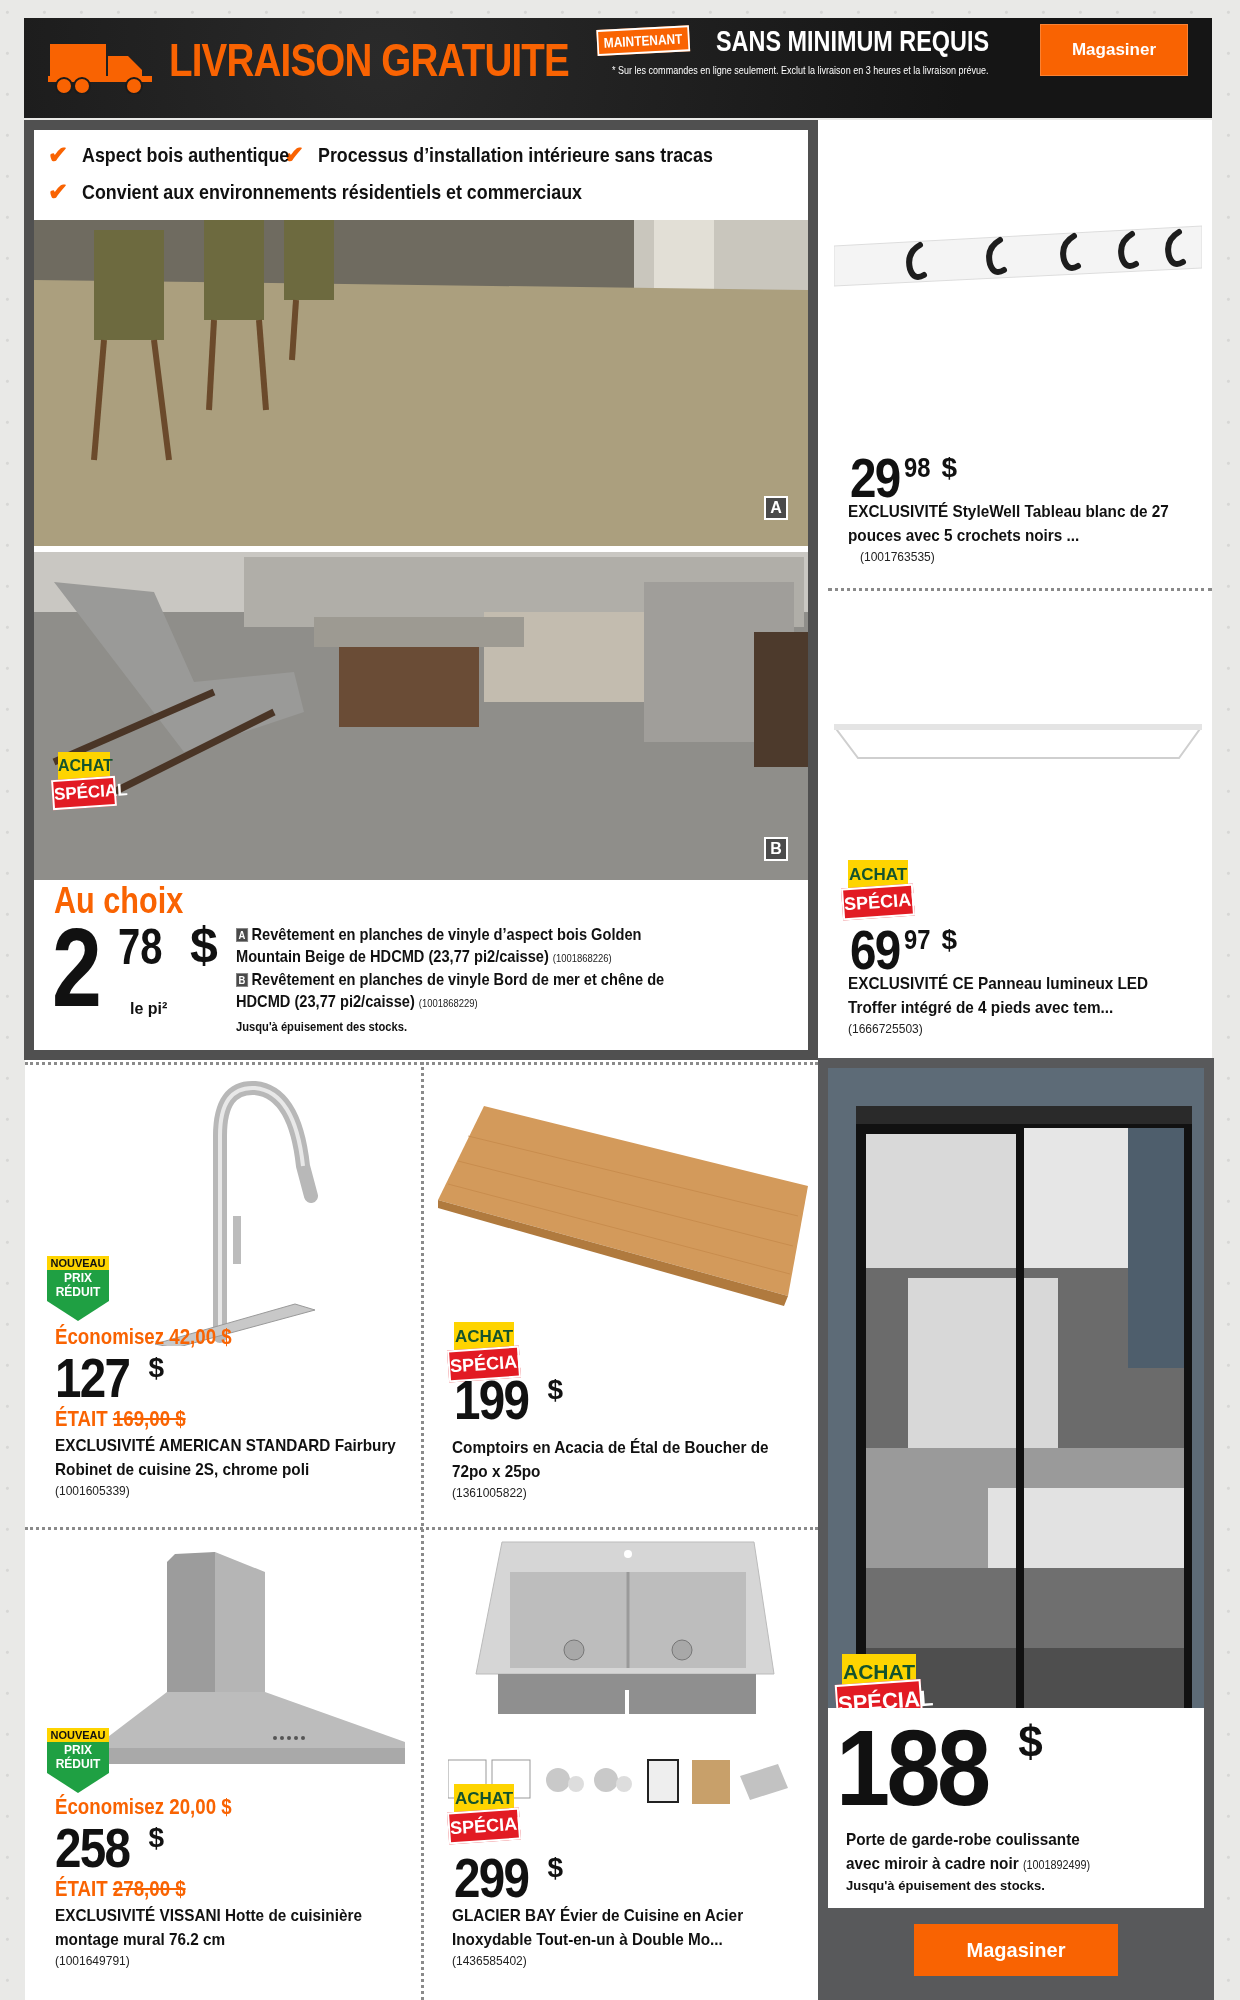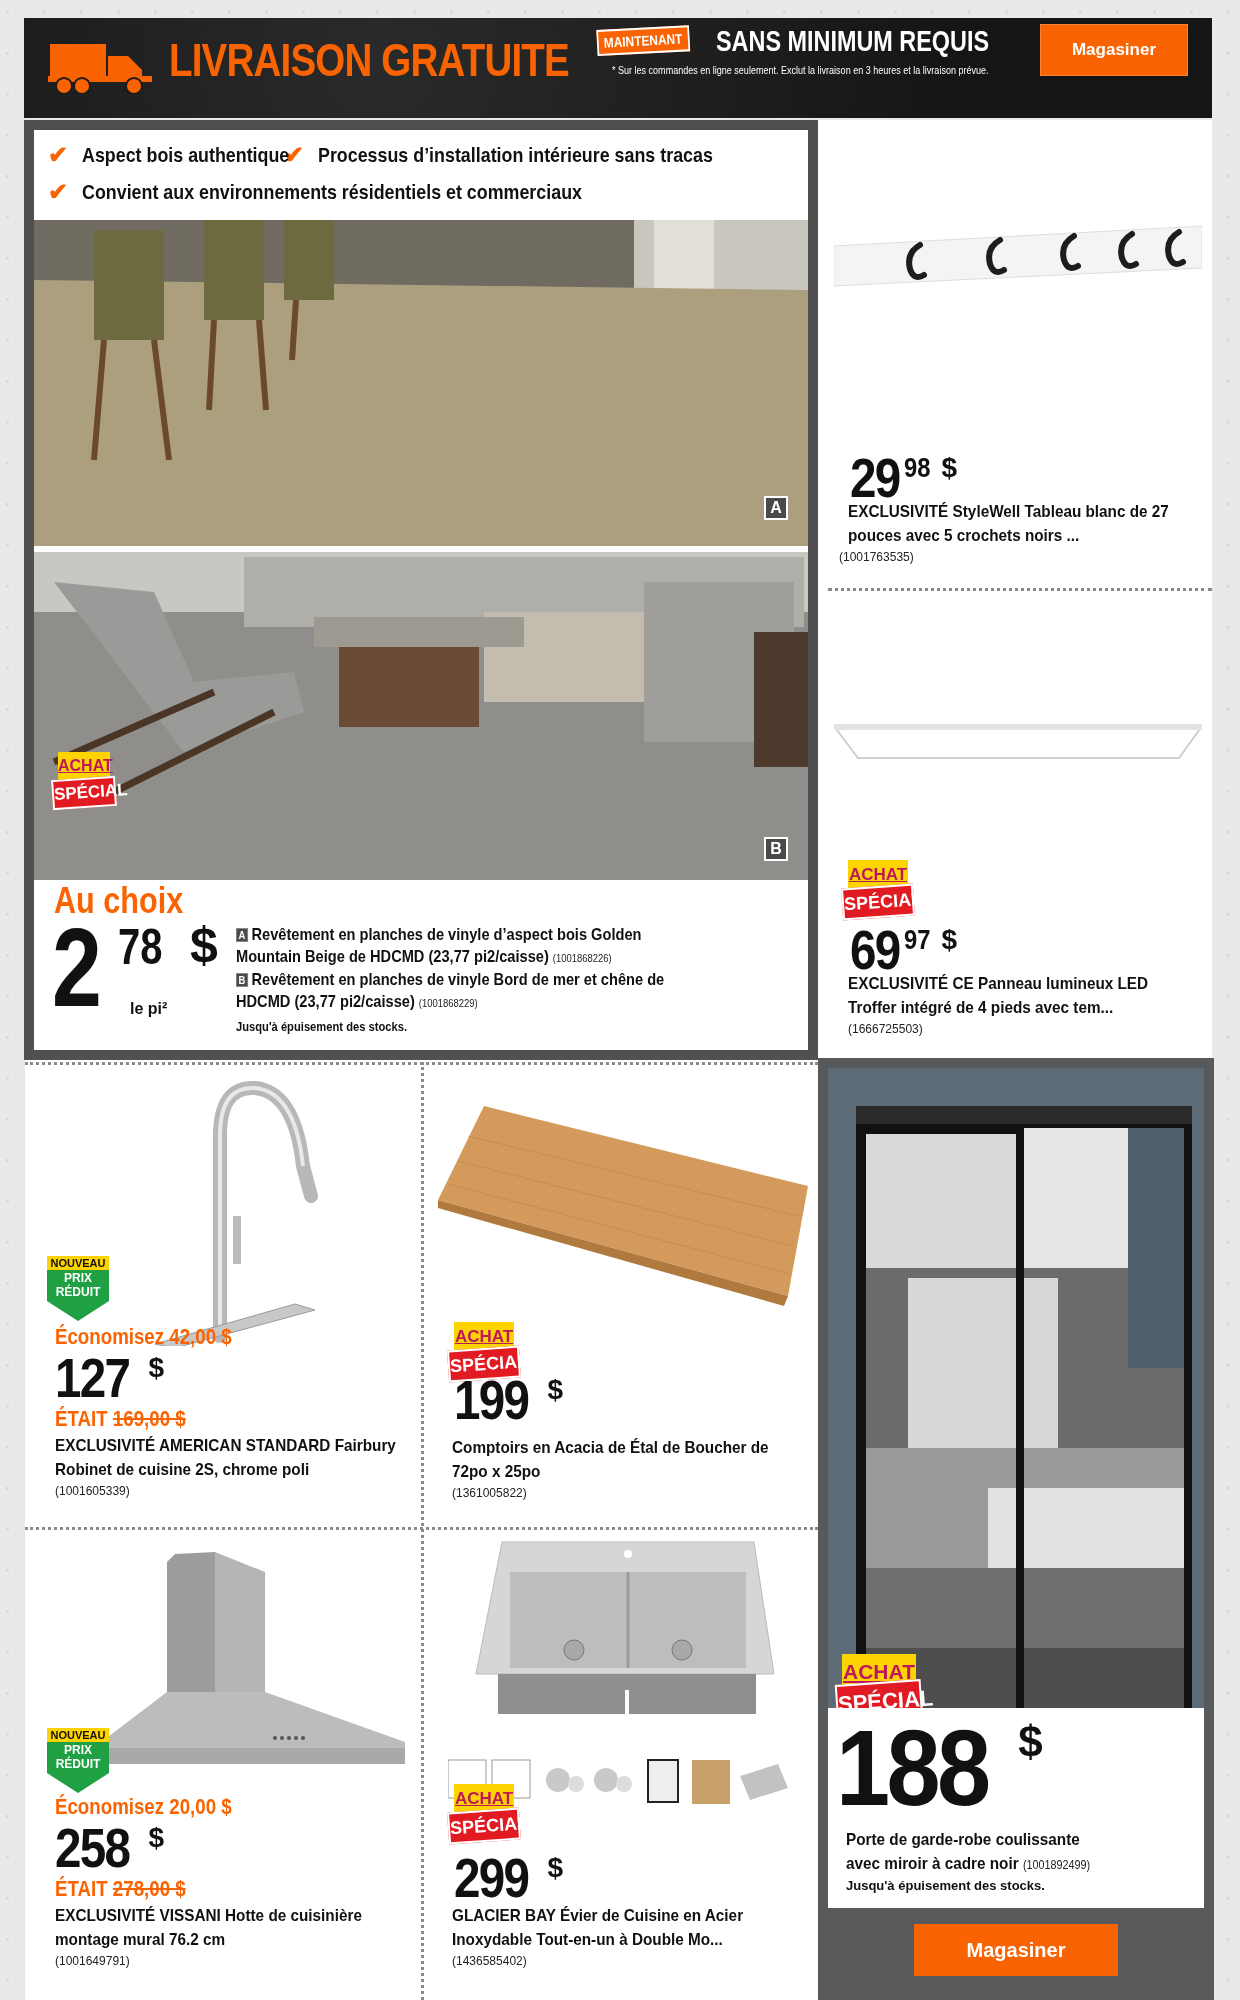--- a/index.html
+++ b/index.html
@@ -38,21 +38,21 @@
   .feat-row { display: flex; align-items: center; height: 37px; font-size: 21px; font-weight: 700; white-space: nowrap; }
   .feat-row .check { color: #f96302; font-size: 24px; margin-right: 14px; }
   .feat-row .txt { display: inline-block; transform: scaleX(0.85); transform-origin: left; }
   .img-a { left: 34px; top: 220px; width: 774px; height: 326px;
     background: linear-gradient(180deg, #8a8470 0%, #a59b7c 35%, #b0a482 60%, #9b8f6c 100%); overflow: hidden; }
   .img-b { left: 34px; top: 552px; width: 774px; height: 328px;
     background: linear-gradient(180deg, #b9b8b4 0%, #8d8c89 30%, #9e9d99 60%, #7f7e7b 100%); overflow: hidden; }
   .img-label { width: 24px; height: 24px; border: 2px solid #fff; background: #4a4a4a; color: #fff;
     font-weight: 700; font-size: 16px; display: flex; align-items: center; justify-content: center; }
 
-  .achat { background: #fed400; color: #be185d; font-weight: 700; text-align: center; text-decoration: underline; }
+  .achat { background: #fed400; color: #14532d; font-weight: 700; text-align: center; }
   .special { background: #e21b23; color: #fff; font-weight: 700; text-align: center; border: 2px solid #fff; transform: rotate(-4deg); }
 
   .auchoix { left: 54px; top: 880px; font-size: 36px; font-weight: 700; color: #f96302; transform: scaleX(0.85); transform-origin: left; }
   .big2 { left: 52px; top: 912px; font-size: 112px; font-weight: 700; line-height: 1; letter-spacing: -4px; transform: scaleX(0.8); transform-origin: left; }
   .cents78 { left: 118px; top: 922px; font-size: 50px; font-weight: 700; line-height: 1; transform: scaleX(0.8); transform-origin: left; }
   .dollar78 { left: 190px; top: 920px; font-size: 50px; font-weight: 700; line-height: 1; }
   .unit { left: 130px; top: 1000px; font-size: 16px; font-weight: 700; }
   .floor-desc { left: 236px; top: 924px; width: 560px; font-size: 17px; font-weight: 700; line-height: 22px; }
   .floor-desc .line { white-space: nowrap; transform: scaleX(0.86); transform-origin: left; }
   .floor-desc .sku { font-size: 11px; font-weight: 400; }
@@ -190,21 +190,21 @@
       <path d="M345 12 q-14 8 -10 24 q4 12 14 6"></path>
     </g>
   </svg>
   <div class="abs price-row" style="left:32px;top:330px;">
     <span class="p-main">29</span>
     <span class="p-cents">98</span>
     <span class="p-dollar">$</span>
   </div>
   <div class="abs prod-name" style="left:30px;top:380px;">EXCLUSIVITÉ StyleWell Tableau blanc de 27</div>
   <div class="abs prod-name" style="left:30px;top:404px;">pouces avec 5 crochets noirs ...</div>
-  <div class="abs sku" style="left:21px;top:430px;text-align:right;">(1001763535)</div>
+  <div class="abs sku" style="left:42px;top:430px;text-align:right;">(1001763535)</div>
 </div>
 
 <div class="abs dotted-h" style="left:828px;top:588px;width:384px;"></div>
 
 <div class="abs" style="left:818px;top:592px;width:394px;height:464px;">
   <svg class="abs" style="left:16px;top:130px;" width="368" height="40" viewBox="0 0 368 40">
     <polygon points="0,4 368,4 345,36 24,36" fill="#fff" stroke="#cfcfcf" stroke-width="2"></polygon>
     <rect x="0" y="2" width="368" height="6" fill="#e4e4e4"></rect>
   </svg>
   <div class="abs achat" style="left:30px;top:268px;width:60px;height:30px;font-size:17px;line-height:30px;">ACHAT</div>

